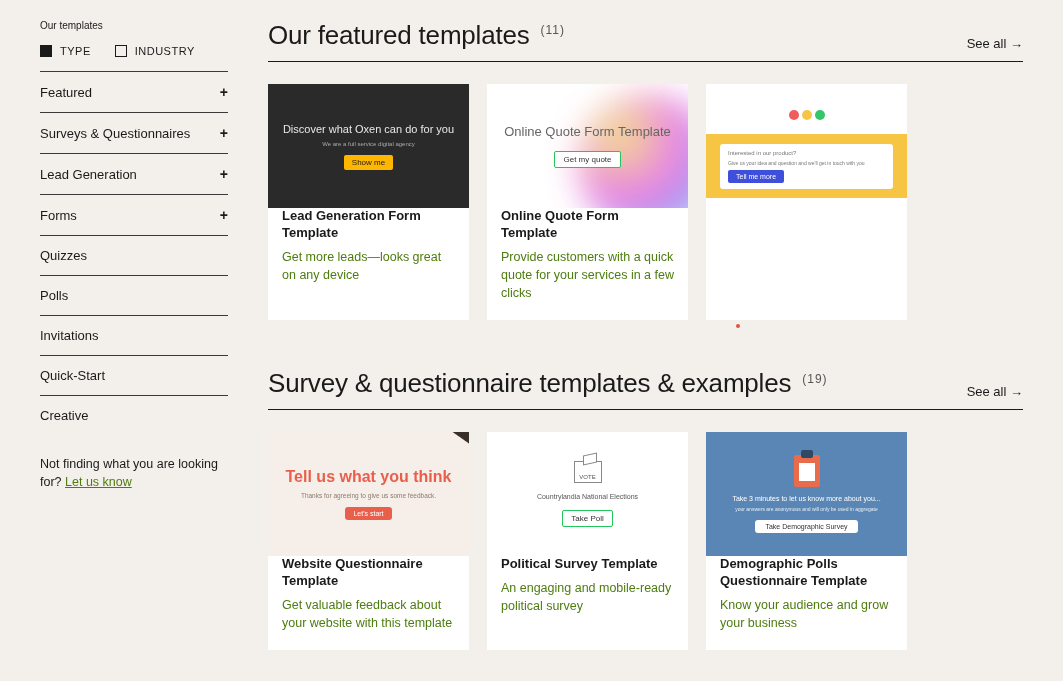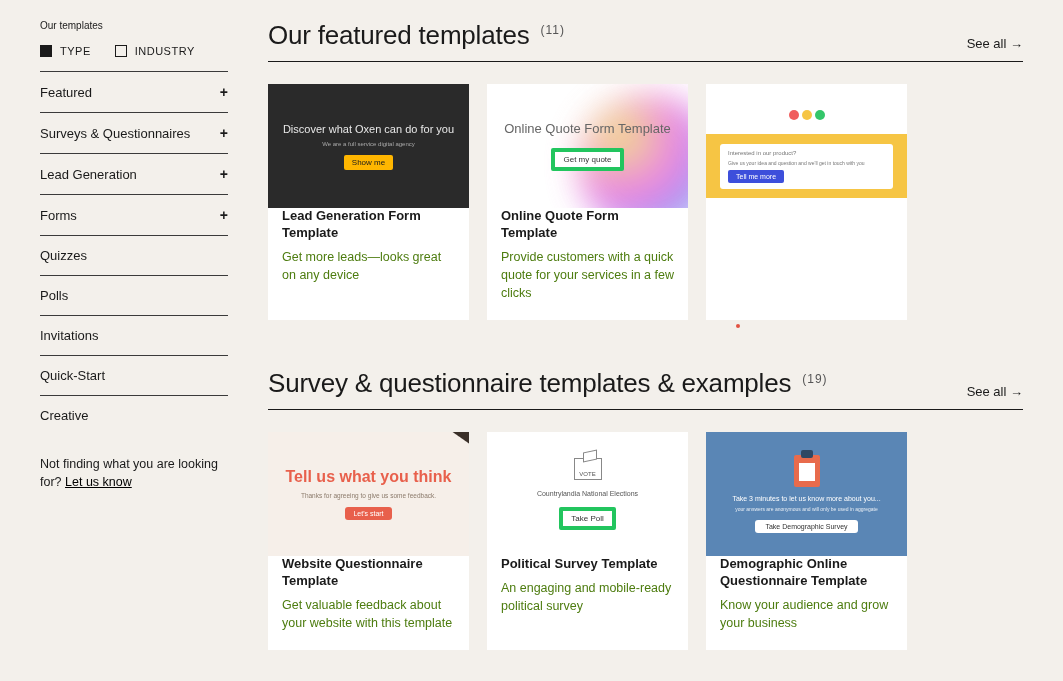--- a/index.html
+++ b/index.html
@@ -53,21 +53,21 @@
     font-size: 13px;
     cursor: pointer;
     gap: 20px;
   }
   .cat-item .plus { font-weight: bold; font-size: 14px; }
   .help-text {
     margin-top: 20px;
     font-size: 12.5px;
     line-height: 1.4;
   }
-  .help-text a { color: #000000; text-decoration: underline; margin-top: 10px; }
+  .help-text a { color: #4d7c0f; text-decoration: underline; margin-top: 10px; }
   .main { flex: 1; min-width: 0; }
   .section { margin-bottom: 48px; }
   .section-header {
     display: flex;
     justify-content: space-between;
     align-items: flex-end;
     border-bottom: 1px solid #1a1a1a;
     padding-bottom: 10px;
     margin-bottom: 22px;
   }
@@ -135,21 +135,21 @@
   .card-desc {
     font-size: 12.5px;
     color: #4d7c0f;
     line-height: 1.45;
   }
   .btn-orange {
     background:#ffb600; color:#1a1a1a; font-size:8px;
     padding:3px 8px; border:none; border-radius:2px;
   }
   .btn-grey {
-    background:#fff; border:4px solid #22c55e; font-size:8px;
+    background:#fff; border:1px solid #22c55e; font-size:8px;
     padding:3px 8px; border-radius:2px; color:#333;
   }
   .btn-orange-pill {
     background:#e8604c; color:#fff; font-size:7px;
     padding:3px 8px; border:none; border-radius:3px;
   }
   .btn-blue {
     background:#3d4fdb; color:#fff; font-size:7px;
     padding:3px 8px; border:none; border-radius:2px;
   }
@@ -348,21 +348,21 @@
         </div>
 
         <div class="card">
           <div class="card-media media-demo">
             <div class="clip"></div>
             <div class="dtitle">Take 3 minutes to let us know more about you...</div>
             <div class="dsub">your answers are anonymous and will only be used in aggregate</div>
             <button class="btn-white">Take Demographic Survey</button>
           </div>
           <div class="card-body">
-            <div class="card-title">Demographic Online Questionnaire Template</div>
+            <div class="card-title">Demographic Polls Questionnaire Template</div>
             <div class="card-desc">Know your audience and grow your business</div>
           </div>
         </div>
 
       </div>
     </section>
 
   </main>
 </div>
 

